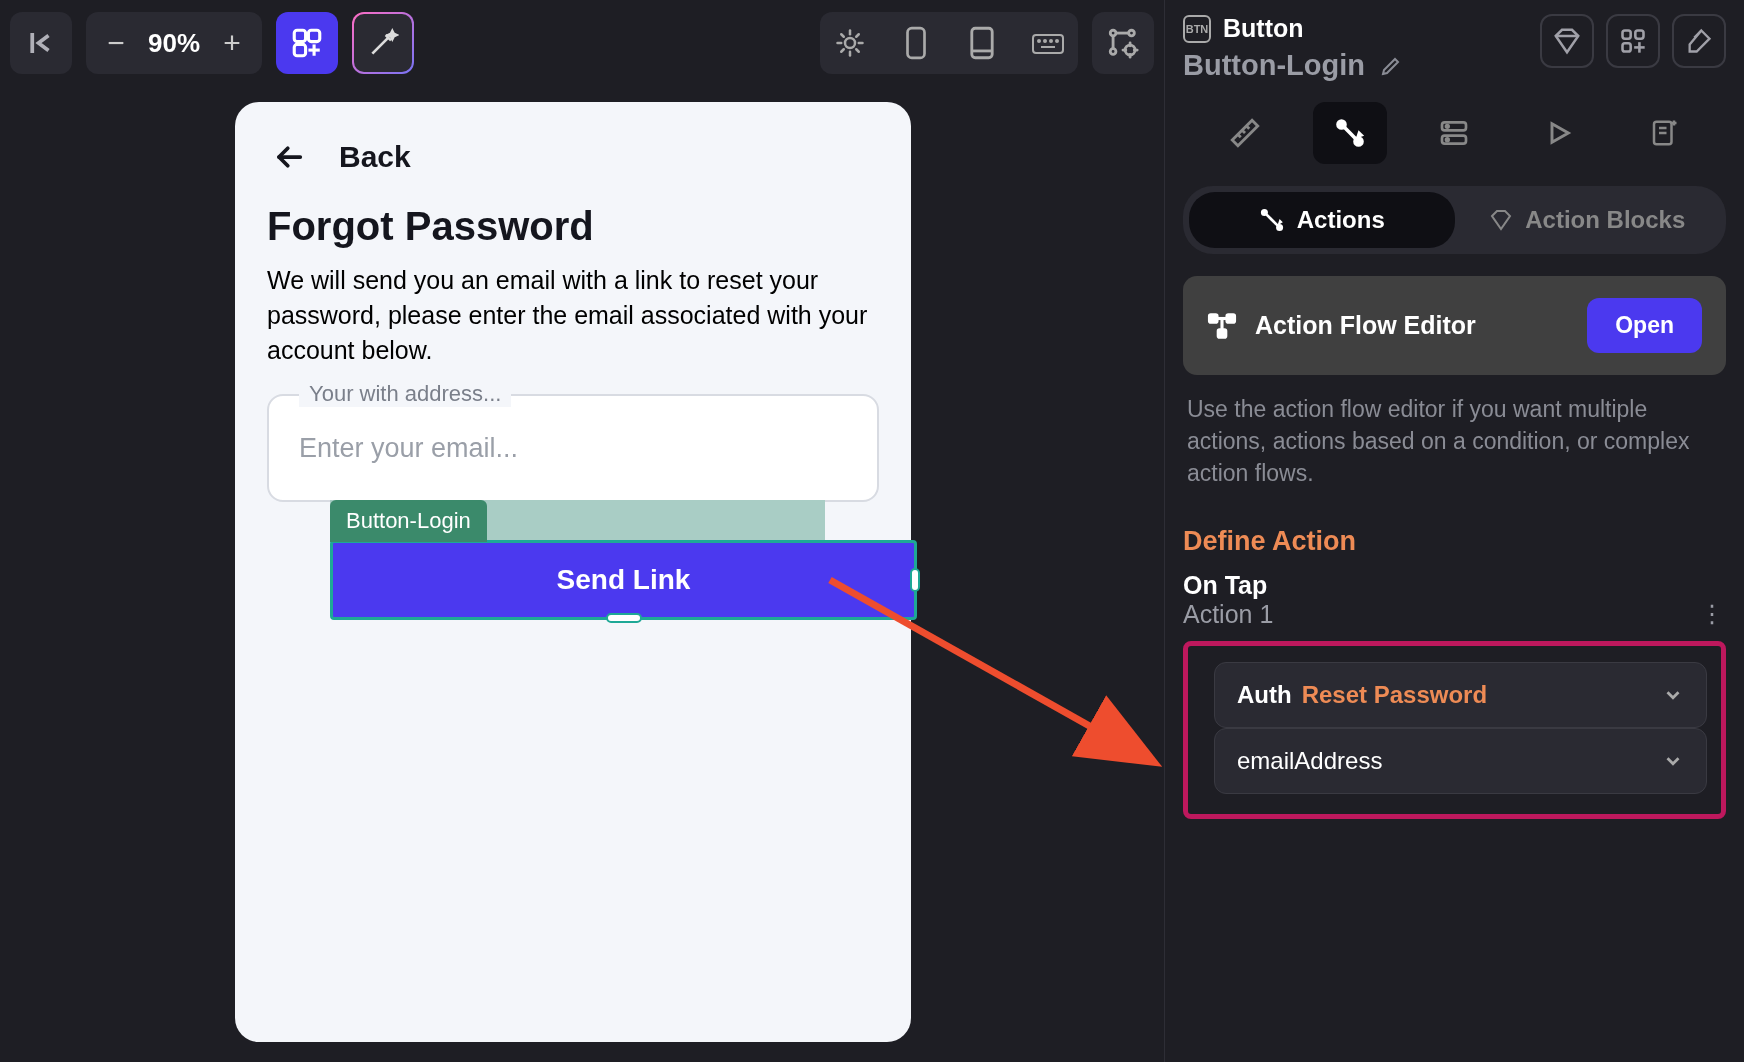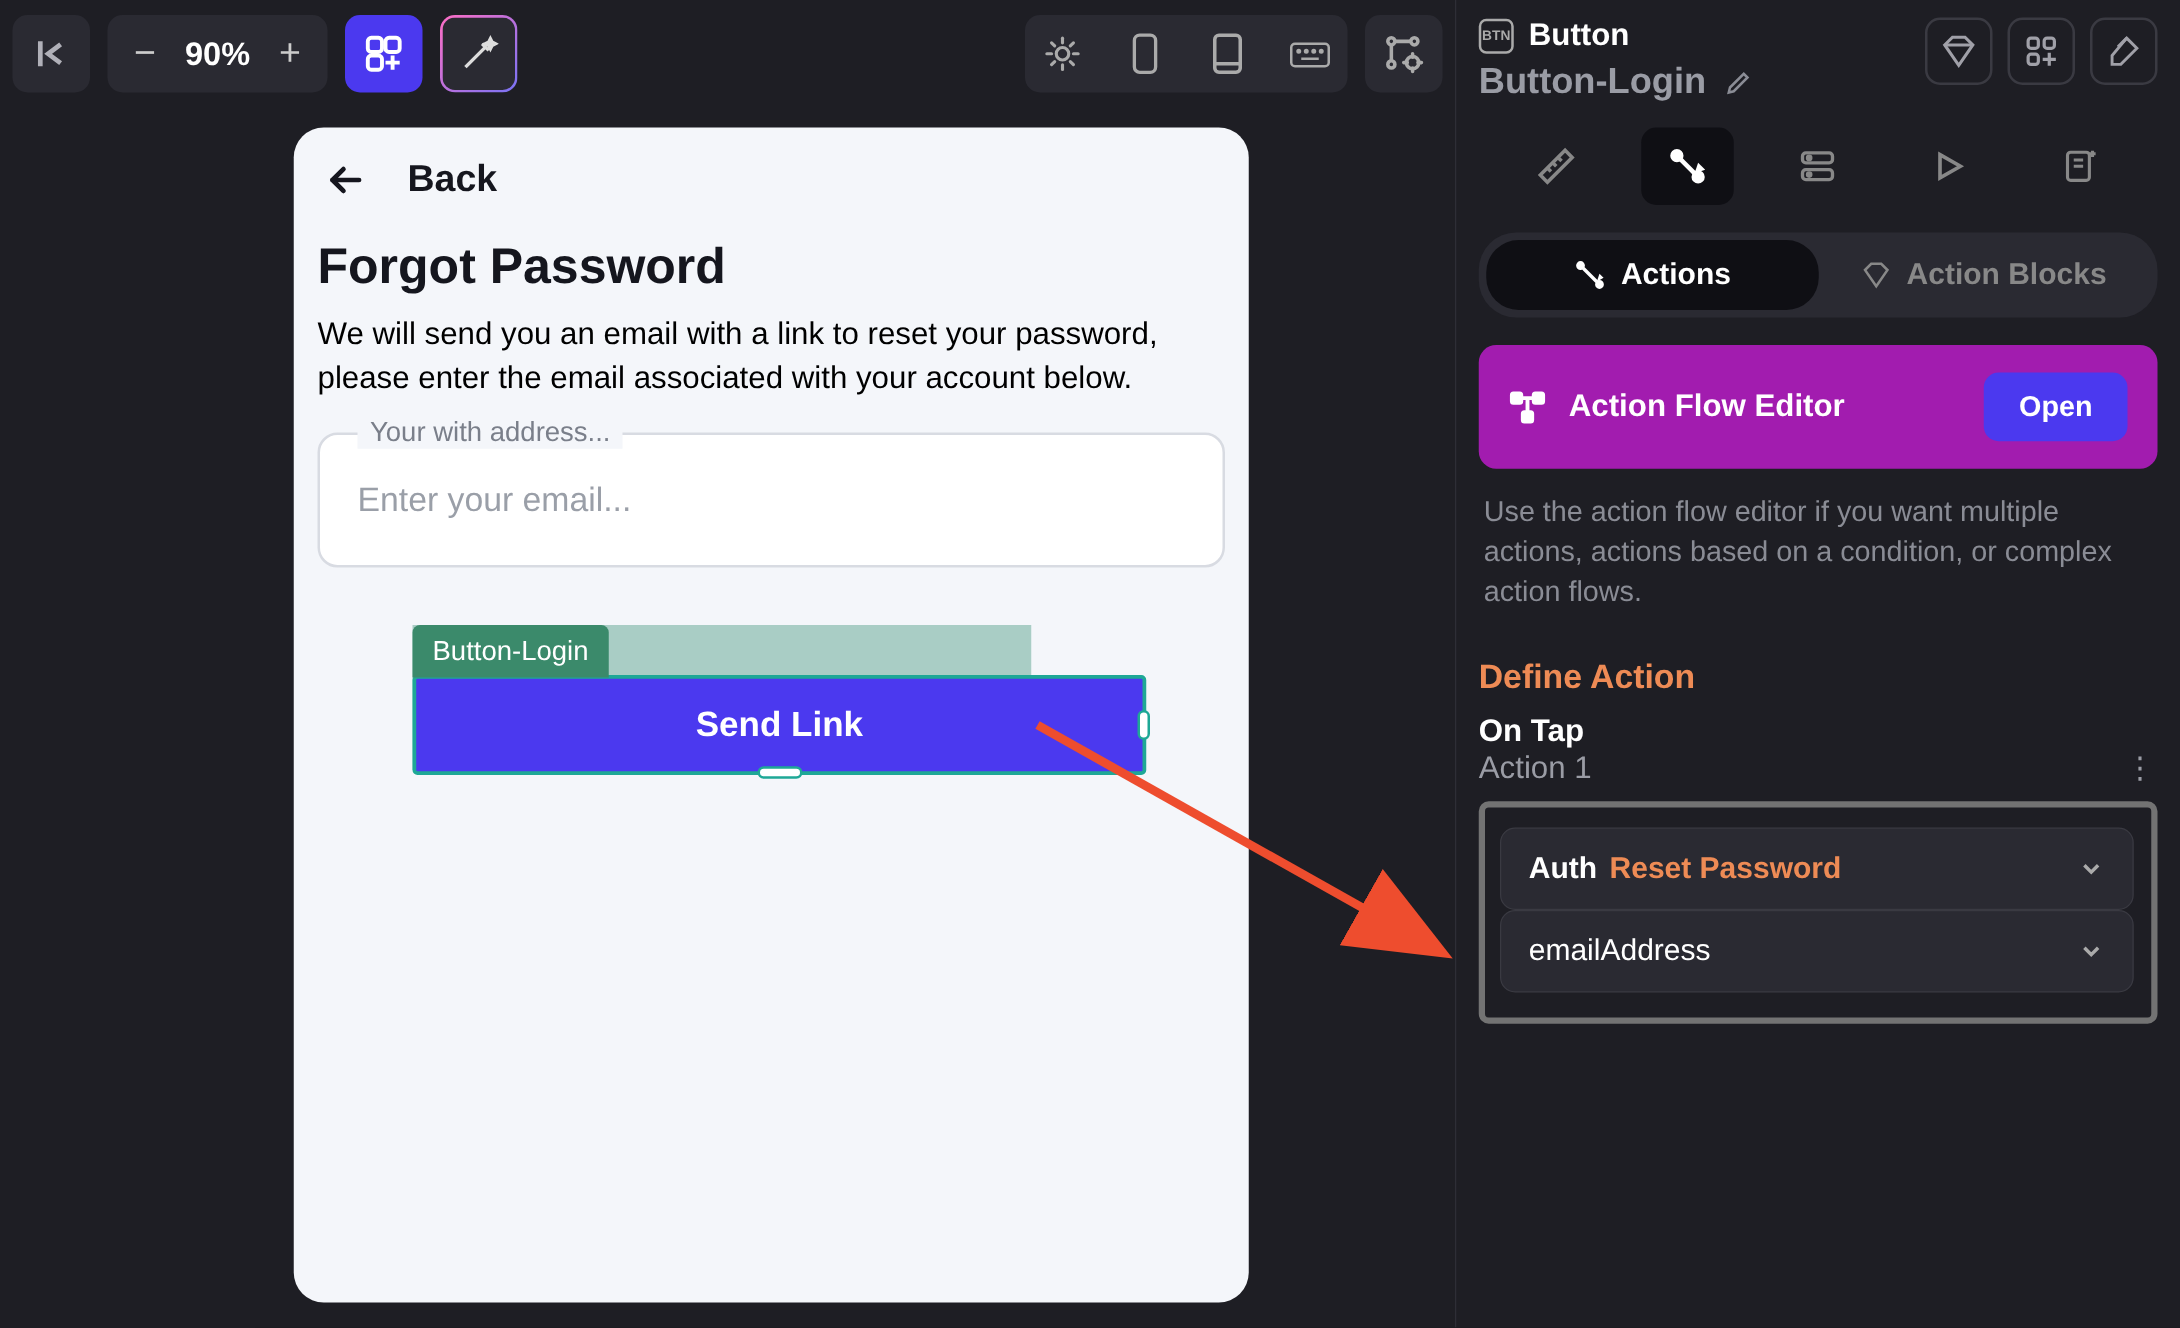--- a/index.html
+++ b/index.html
@@ -94,25 +94,25 @@
       align-items: center;
       justify-content: center;
       cursor: pointer;
     }
     .spacer { flex: 1; }
 
     .preview-card {
       position: absolute;
       left: 235px;
       top: 102px;
-      width: 764px;
+      width: 676px;
       height: 940px;
       background: #f4f6fa;
       border-radius: 24px;
-      padding: 19px;
+      padding: 32px;
     }
     .back-row {
       display: flex;
       align-items: center;
       gap: 32px;
       margin-bottom: 30px;
       margin-top: 6px;
       margin-left: 4px;
     }
     .back-arrow {
@@ -343,21 +343,21 @@
       font-size: 24px;
       font-weight: 700;
       cursor: pointer;
     }
     .rp-toggle-opt.active {
       background: #0f0f14;
       color: #fff;
     }
 
     .rp-flow-card {
-      background: #a21caf;
+      background: #404040;
       border-radius: 14px;
       margin-top: 22px;
       padding: 22px 24px;
       display: flex;
       align-items: center;
       justify-content: space-between;
     }
     .rp-flow-left {
       display: flex;
       align-items: center;
@@ -408,24 +408,24 @@
       font-size: 25px;
     }
     .rp-dots {
       color: #9a9ca5;
       font-size: 24px;
       letter-spacing: 2px;
       cursor: pointer;
     }
 
     .rp-highlight-box {
-      border: 5px solid #737373;
+      border: 5px solid #be185d;
       border-radius: 8px;
       margin-top: 12px;
-      padding: 16px 14px 20px 12px;
+      padding: 16px 14px 20px 26px;
     }
     .rp-select {
       background: #2a2a32;
       border: 1px solid #3a3a42;
       border-radius: 12px;
       height: 66px;
       display: flex;
       align-items: center;
       justify-content: space-between;
       padding: 0 22px;

